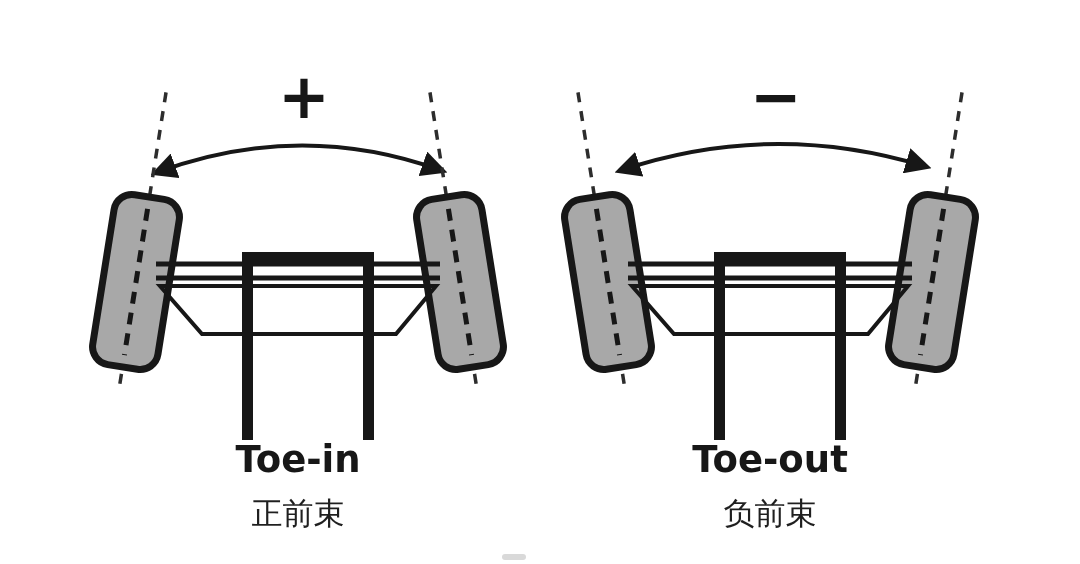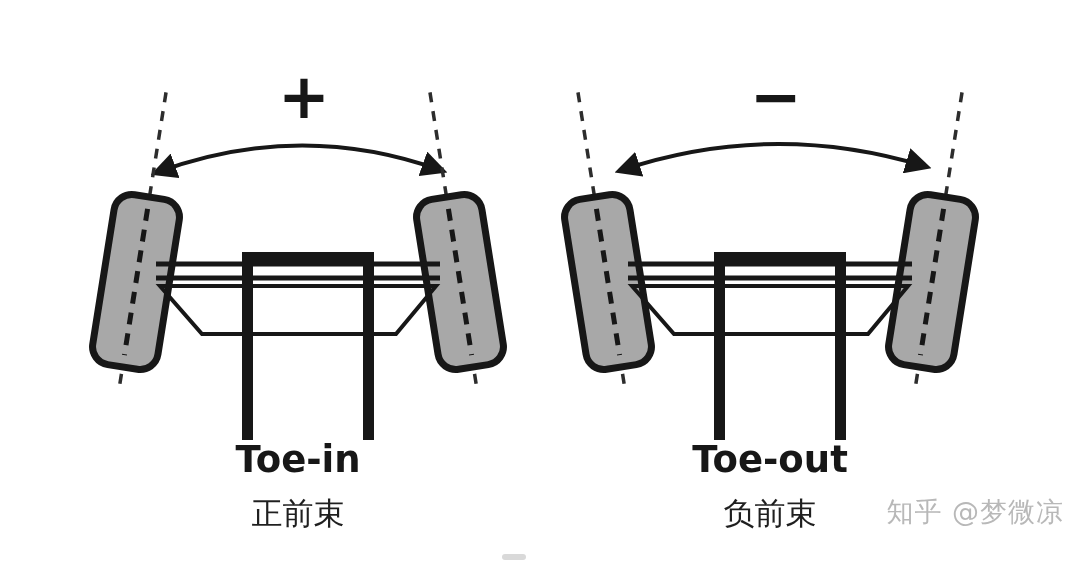--- a/index.html
+++ b/index.html
@@ -112,17 +112,16 @@
     <line class="axle" x1="148" y1="278" x2="432" y2="278"></line>
     <polygon class="tie" points="152,286 428,286 388,334 194,334"></polygon>
     <rect class="rail" x="234" y="252" width="132" height="11"></rect>
     <rect class="rail" x="234" y="252" width="11" height="188"></rect>
     <rect class="rail" x="355" y="252" width="11" height="188"></rect>
 
     <text class="label-en" x="290" y="472">Toe-out</text>
     <text class="label-zh" x="290" y="524">负前束</text>
   </svg>
 
-  <div class="watermark">知乎 @梦微凉</div>
 
   <div class="crop-fragment"></div>
 
 </div>
 
 </body></html>

